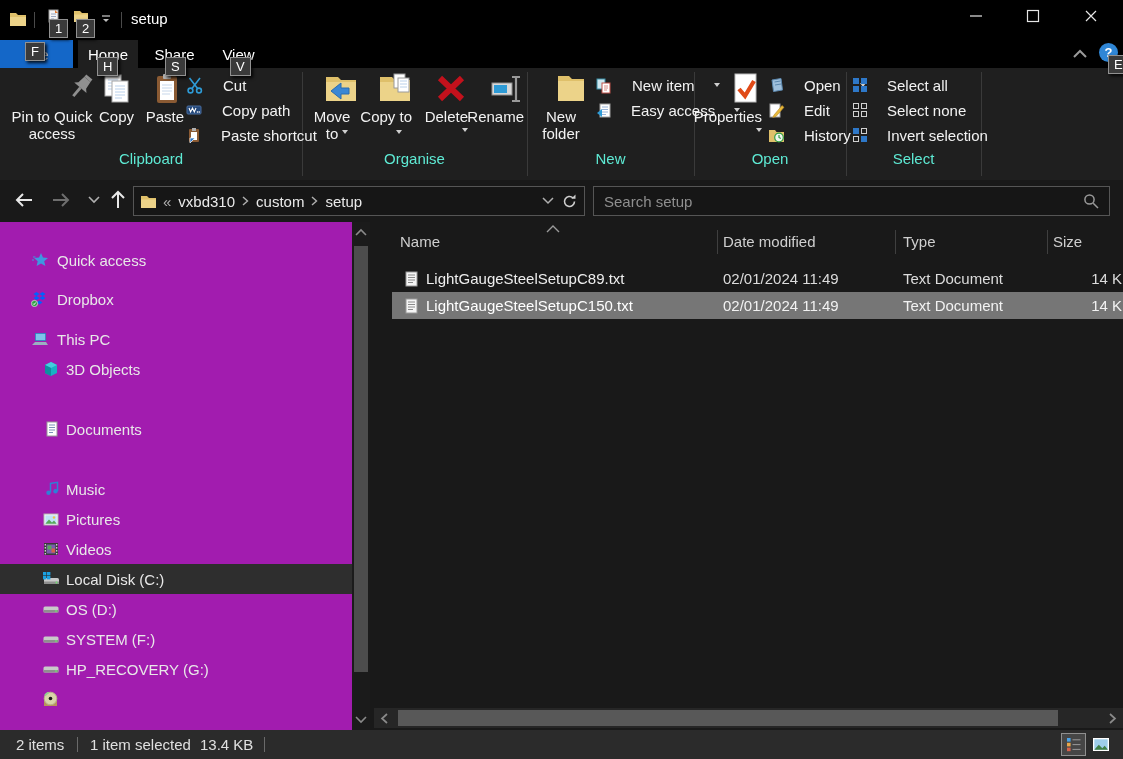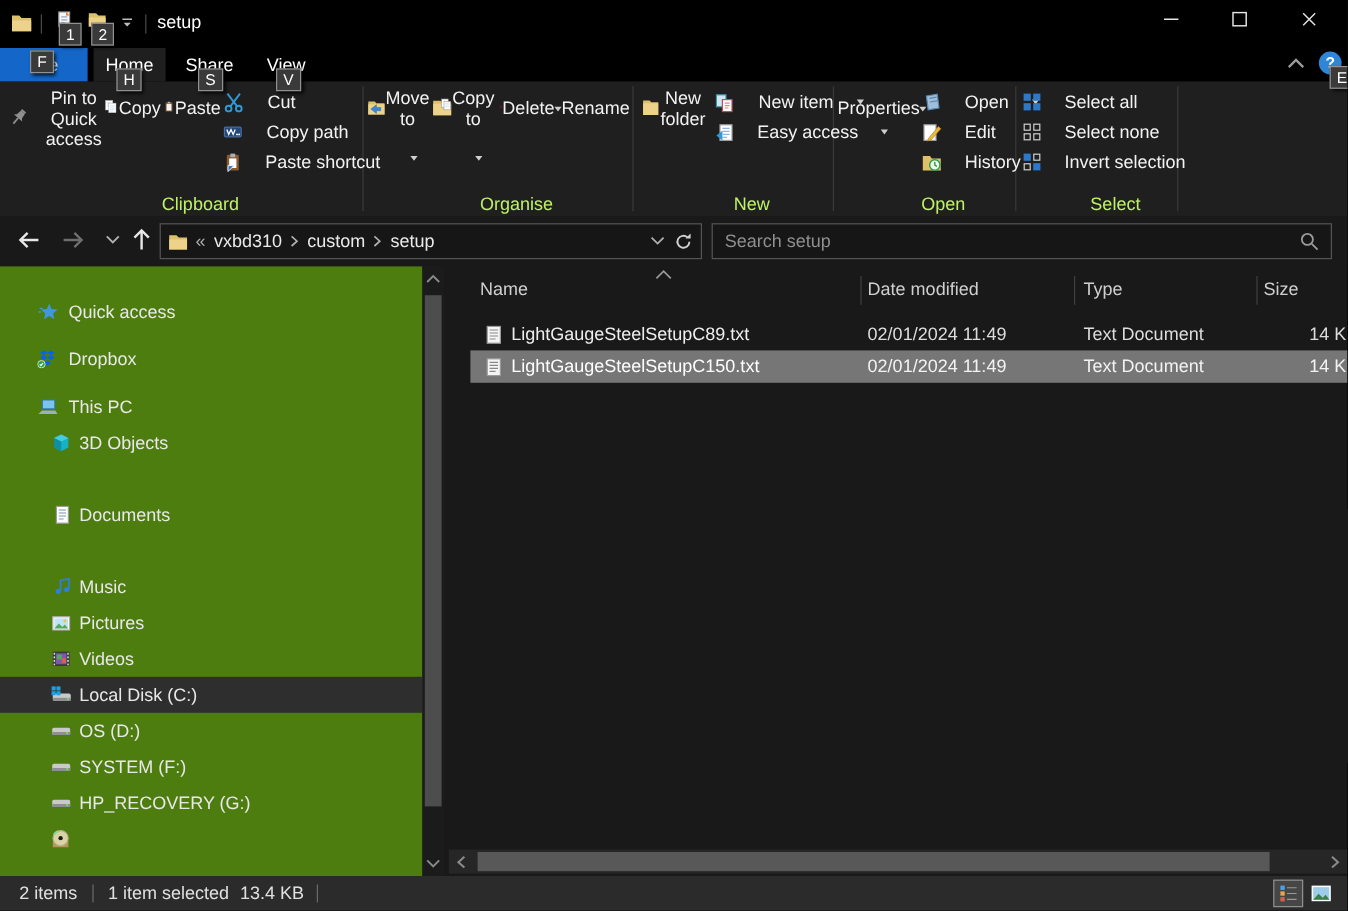--- a/index.html
+++ b/index.html
@@ -17,39 +17,39 @@
   
   .tabrow{position:absolute;left:0;top:40px;width:100%;height:28px;background:#000;}
   .tab{position:absolute;top:0;height:28px;display:flex;align-items:center;justify-content:center;color:#fff;}
   .tab-file{left:0;width:73px;background:#1467c8;}
   .tab-home{left:78px;width:60px;background:#1f1f1f;}
   .tab-share{left:148px;width:53px;}
   .tab-view{left:213px;width:51px;}
   
   .ribbon{position:absolute;left:0;top:68px;width:100%;height:112px;background:#1f1f1f;}
   .rsep{position:absolute;top:4px;height:104px;width:1px;background:#3a3a3a;}
-  .rlabel{position:absolute;top:92px;height:20px;display:flex;align-items:center;justify-content:center;color:#bef264;font-size:15px;margin-left:16px;}
-  .lgbtn{position:absolute;top:4px;display:flex;flex-direction:row;align-items:center;cursor:default;}
+  .rlabel{position:absolute;top:80px;height:20px;display:flex;align-items:center;justify-content:center;color:#5eead4;font-size:15px;}
+  .lgbtn{position:absolute;top:4px;display:flex;flex-direction:column;align-items:flex-end;cursor:default;}
   .lgbtn .lbl{text-align:center;line-height:17px;color:#f2f2f2;margin-top:2px;}
   .smbtn{position:absolute;height:22px;display:flex;align-items:center;gap:19px;color:#f2f2f2;}
   .car{width:0;height:0;border-left:3.5px solid transparent;border-right:3.5px solid transparent;border-top:4px solid #cfcfcf;}
   .car-abs{position:absolute;}
   
   .navbar{position:absolute;left:0;top:180px;width:100%;height:42px;background:#191919;}
   .navbtn{position:absolute;top:6px;width:28px;height:28px;display:flex;align-items:center;justify-content:center;}
   .addrbox{position:absolute;left:133px;top:6px;width:452px;height:30px;background:#161616;border:1px solid #555;
            display:flex;align-items:center;box-sizing:border-box;padding:0 6px;gap:7px;}
   .crumb{color:#eaeaea;}
   .searchbox{position:absolute;left:593px;top:6px;width:517px;height:30px;background:#161616;border:1px solid #555;
              box-sizing:border-box;display:flex;align-items:center;}
   .searchbox input{flex:1;background:transparent;border:none;outline:none;color:#e8e8e8;
                    font-family:"Liberation Sans",sans-serif;font-size:15px;padding:0 10px;}
   .searchbox input::placeholder{color:#8f8f8f;}
   
-  .sidebar{position:absolute;left:0;top:222px;width:352px;bottom:29px;background:#4d7c0f;}
+  .sidebar{position:absolute;left:0;top:222px;width:352px;bottom:29px;background:#a21caf;}
   .sideitem{position:absolute;left:0;width:352px;height:30px;display:flex;align-items:center;color:#e8e8e8;}
   .sideitem .ic{position:absolute;}
   .sideitem .lb{position:absolute;white-space:nowrap;}
   .sideitem.sel{background:#2e2e2e;}
   .sbar{position:absolute;left:352px;top:222px;width:18px;bottom:29px;background:#1b1b1b;}
   .sbar-thumb{position:absolute;left:2px;width:14px;background:#4d4d4d;}
   
   .fhead{position:absolute;color:#cfcfcf;font-size:15px;}
   .colsep{position:absolute;top:230px;height:24px;width:1px;background:#3f3f3f;}
   .frow{position:absolute;left:392px;right:0;height:27px;}

